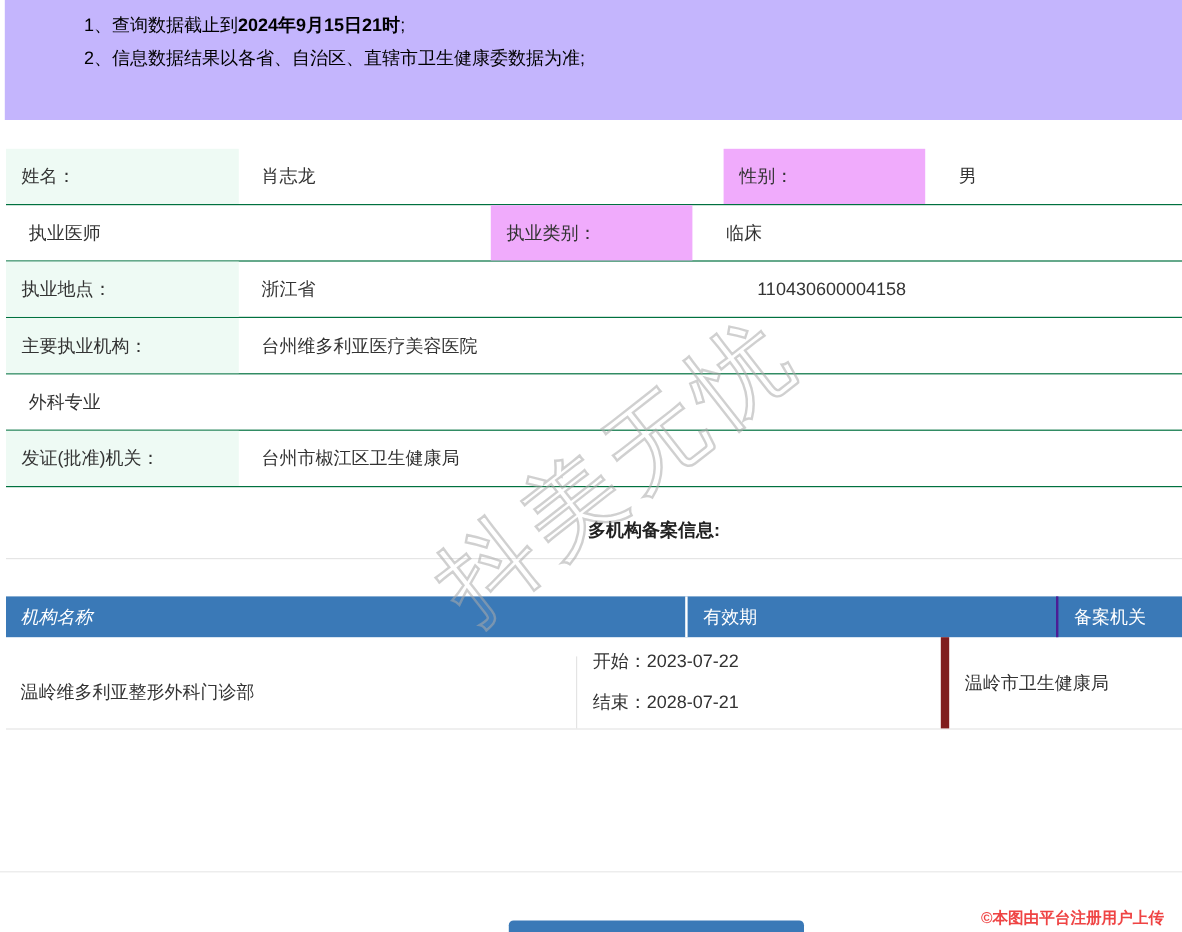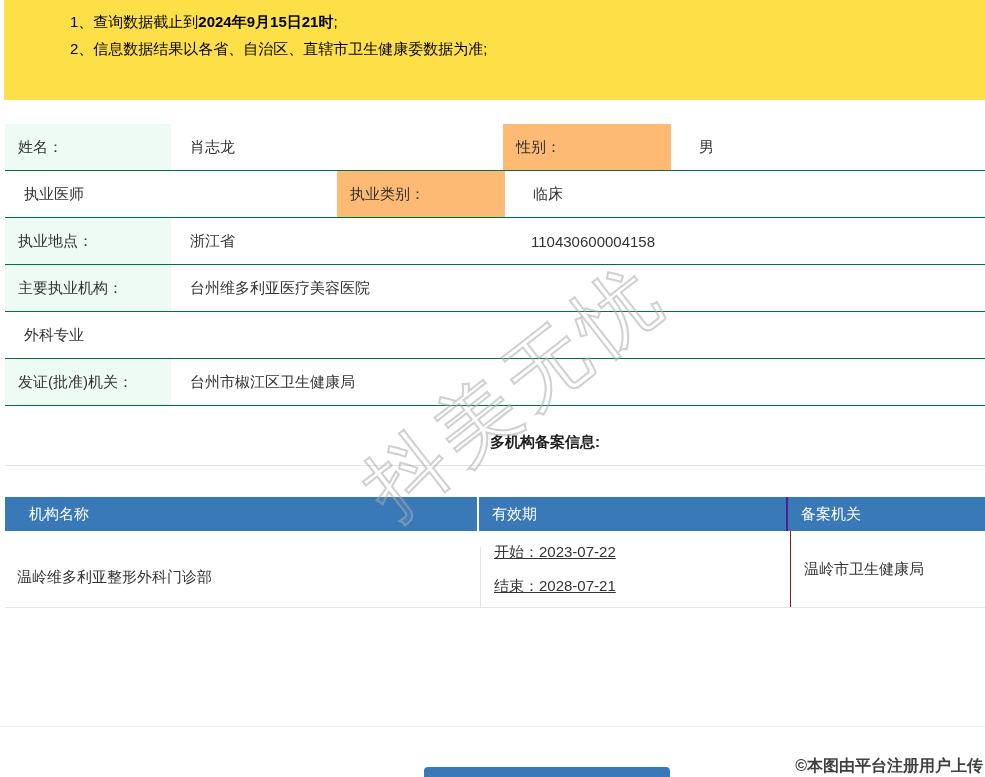--- a/index.html
+++ b/index.html
@@ -1,73 +1,73 @@
 <!DOCTYPE html>
 <html><head>
 <meta charset="utf-8">
 <style>
   * { box-sizing: border-box; margin: 0; padding: 0; }
   html, body { width: 985px; height: 777px; overflow: hidden; background: #fff;
     font-family: "Liberation Sans", sans-serif; position: relative; }
 
   
   .banner { position: absolute; left: 4px; top: 0; width: 981px; height: 100px;
-    background: #fde047; color: #000; font-size: 15px; padding: 8px 0 0 66px; }
+    background: #c4b5fd; color: #000; font-size: 15px; padding: 8px 0 0 66px; }
   .banner .line { line-height: 27px; white-space: nowrap; }
   .banner b { font-weight: bold; }
 
   
   .profile { position: absolute; left: 5px; top: 124px; width: 1080px; }
   .prow { display: flex; align-items: stretch; height: 47px;
     border-bottom: 1px solid #00713f; font-size: 15px; color: #333; }
   .cell { display: flex; align-items: center; }
-  .lbl  { width: 166px; padding-left: 13px; background: #eefaf4; }
-  .v1   { width: 332px; padding-left: 19px; }
-  .l2   { width: 168px; padding-left: 13px; background: #fdba74; }
+  .lbl  { width: 194px; padding-left: 13px; background: #eefaf4; }
+  .v1   { width: 404px; padding-left: 19px; }
+  .l2   { width: 168px; padding-left: 13px; background: #f0abfc; }
   .v2   { flex: 1; padding-left: 28px; }
   .vfull{ flex: 1; padding-left: 19px; }
 
   
   .section-title { position: absolute; left: 5px; top: 433px; width: 1080px;
     text-align: center; font-weight: bold; font-size: 15px; color: #222; }
 
   .hr-light  { position: absolute; left: 5px; top: 465px; width: 1080px;
     border-top: 1px solid #e5e5e5; }
   .hr-bottom { position: absolute; left: 0; top: 726px; width: 985px;
     border-top: 1px solid #e9e9e9; }
 
   
   .records { position: absolute; left: 5px; top: 497px; width: 1080px; }
   .rec-header { display: flex; height: 34px; background: #3a79b7; color: #fff;
     font-size: 15px; }
   .rec-header .hc { display: flex; align-items: center; }
-  .hc1 { width: 474px; padding-left: 24px; border-right: 2px solid #fff; }
+  .hc1 { width: 568px; padding-left: 12px; border-right: 2px solid #fff; font-style: italic; }
   .hc2 { width: 309px; padding-left: 13px; border-right: 2px solid #4c1d95; }
   .hc3 { flex: 1; padding-left: 13px; }
   .rec-row { display: flex; height: 77px; border-bottom: 1px solid #e4e4e4;
     font-size: 15px; color: #333; }
   .rc { display: flex; align-items: center; }
   .rc1 { width: 476px; padding-left: 12px; border-right: 1px solid #e4e4e4; margin-top: 16px; }
-  .rc2 { width: 310px; padding-left: 13px; border-right: 1px solid #7f1d1d; text-decoration: underline; }
+  .rc2 { width: 310px; padding-left: 13px; border-right: 7px solid #7f1d1d; }
   .rc3 { flex: 1; padding-left: 13px; }
   .dates div { line-height: 34px; }
 
   
   .close-btn { position: absolute; left: 424px; top: 767px; width: 246px; height: 36px;
     background: #3a79b7; color: #fff; font-size: 15px; border: none; border-radius: 4px;
     font-family: Liberation Mono, monospace; cursor: pointer; }
 
   
   .wm-diag { position: absolute; left: 295px; top: 340px; width: 430px; height: 90px;
     font-size: 80px; letter-spacing: 8px; text-align: center; white-space: nowrap;
     transform: rotate(-38deg); color: rgba(255,255,255,0.06);
     -webkit-text-stroke: 2px rgba(170,170,170,0.55);
     pointer-events: none; z-index: 50; }
-  .credit { position: absolute; right: 2px; top: 756px; font-size: 16px; font-weight: bold;
-    color: #404040; z-index: 60;
+  .credit { position: absolute; right: 15px; top: 756px; font-size: 13px; font-weight: bold;
+    color: #ef4444; z-index: 60;
     text-shadow: 1px 0 0 #fff, -1px 0 0 #fff, 0 1px 0 #fff, 0 -1px 0 #fff,
                  1px 1px 0 #fff, -1px -1px 0 #fff, 1px -1px 0 #fff, -1px 1px 0 #fff; }
 </style>
 </head>
 <body>
 
 <div class="banner">
   <div class="line"><span>1、</span><span>查询数据截止到</span><b>2024年9月15日21时</b><span>;</span></div>
   <div class="line"><span>2、</span><span>信息数据结果以各省、自治区、直辖市卫生健康委数据为准;</span><b></b><span></span></div>
 </div>

